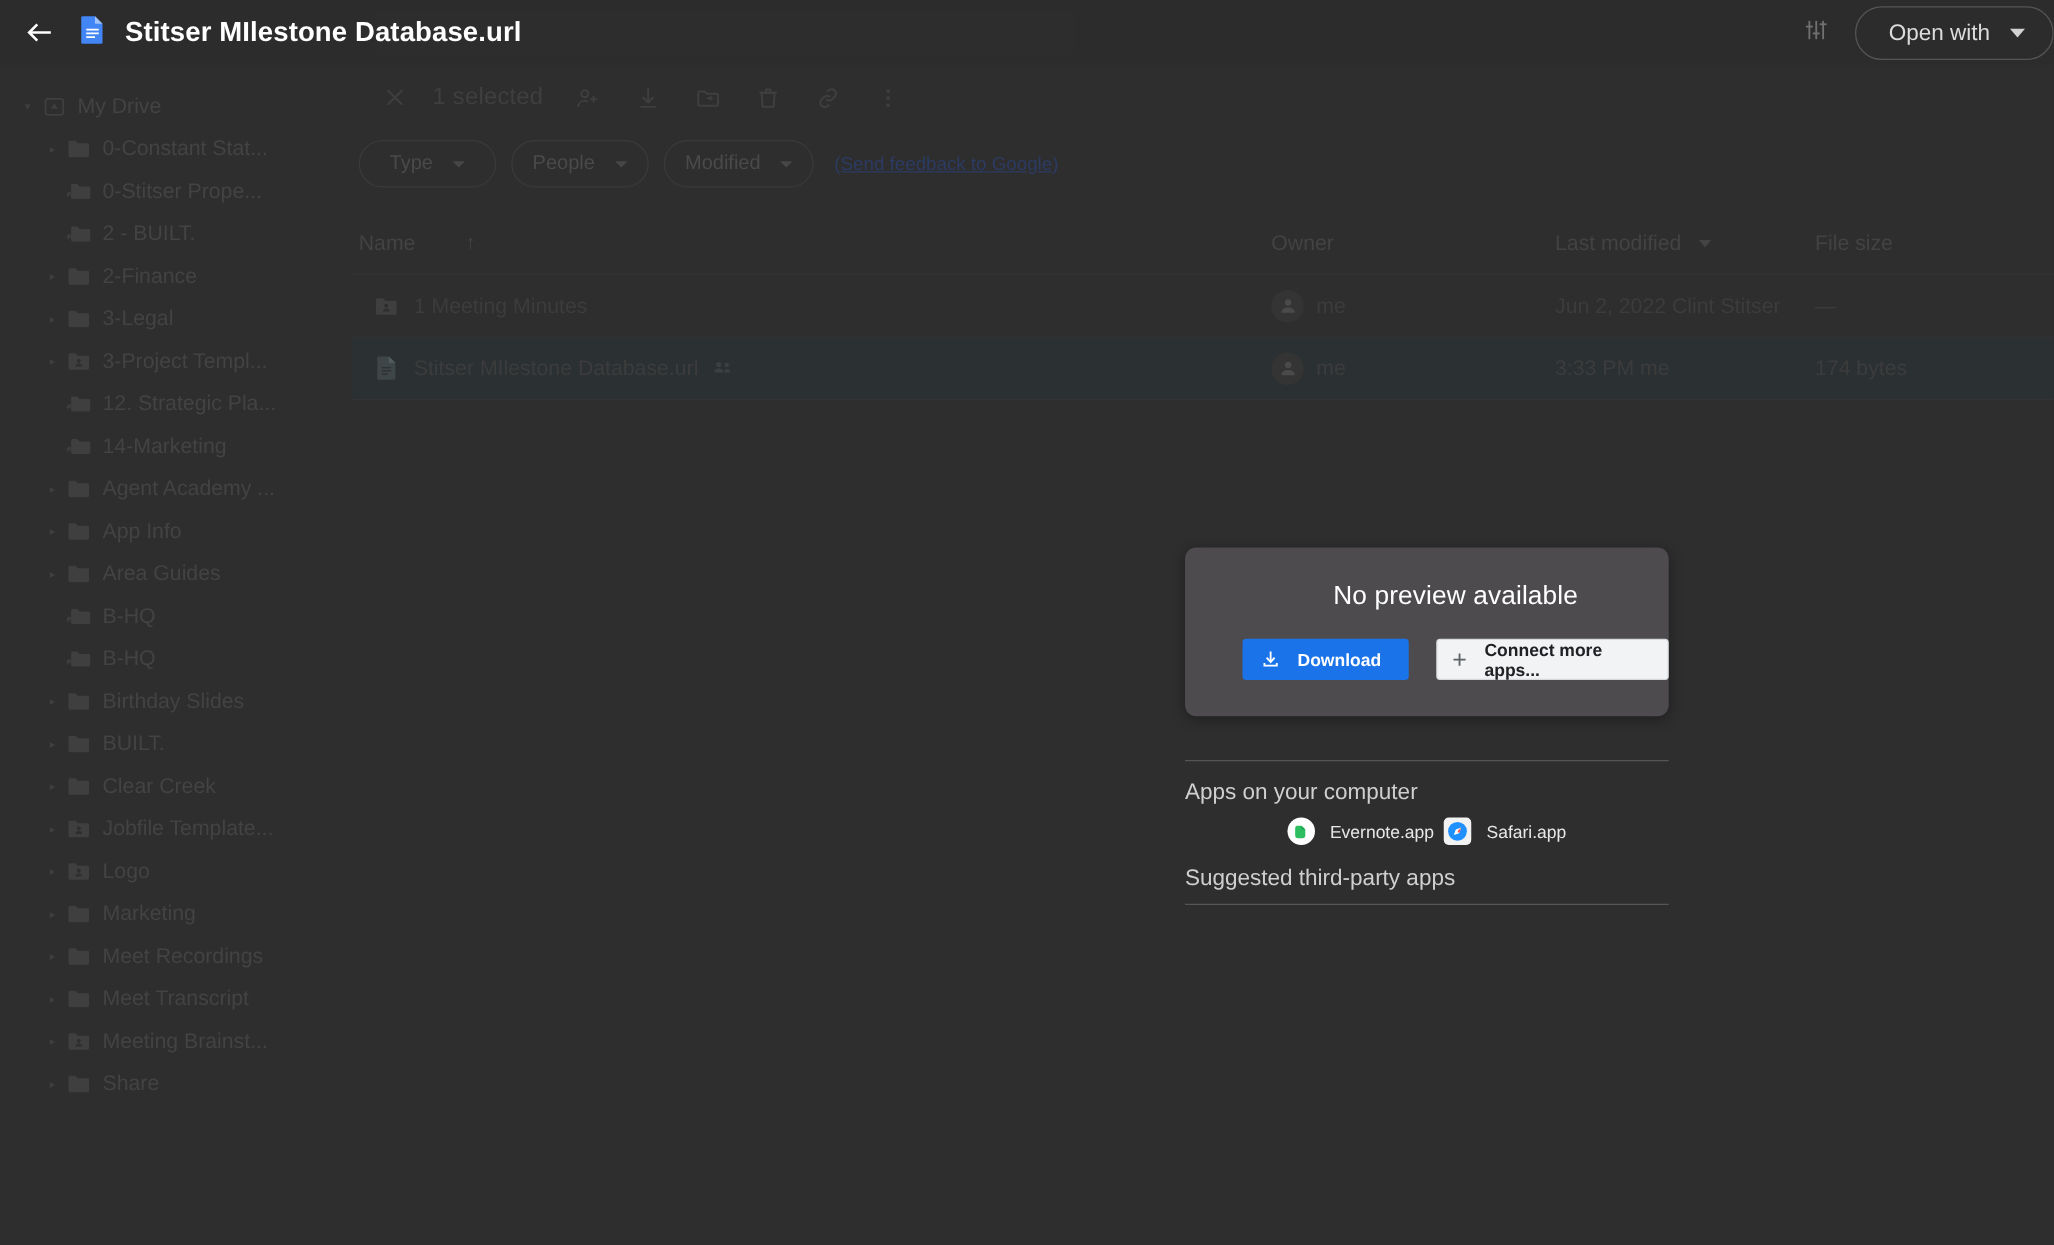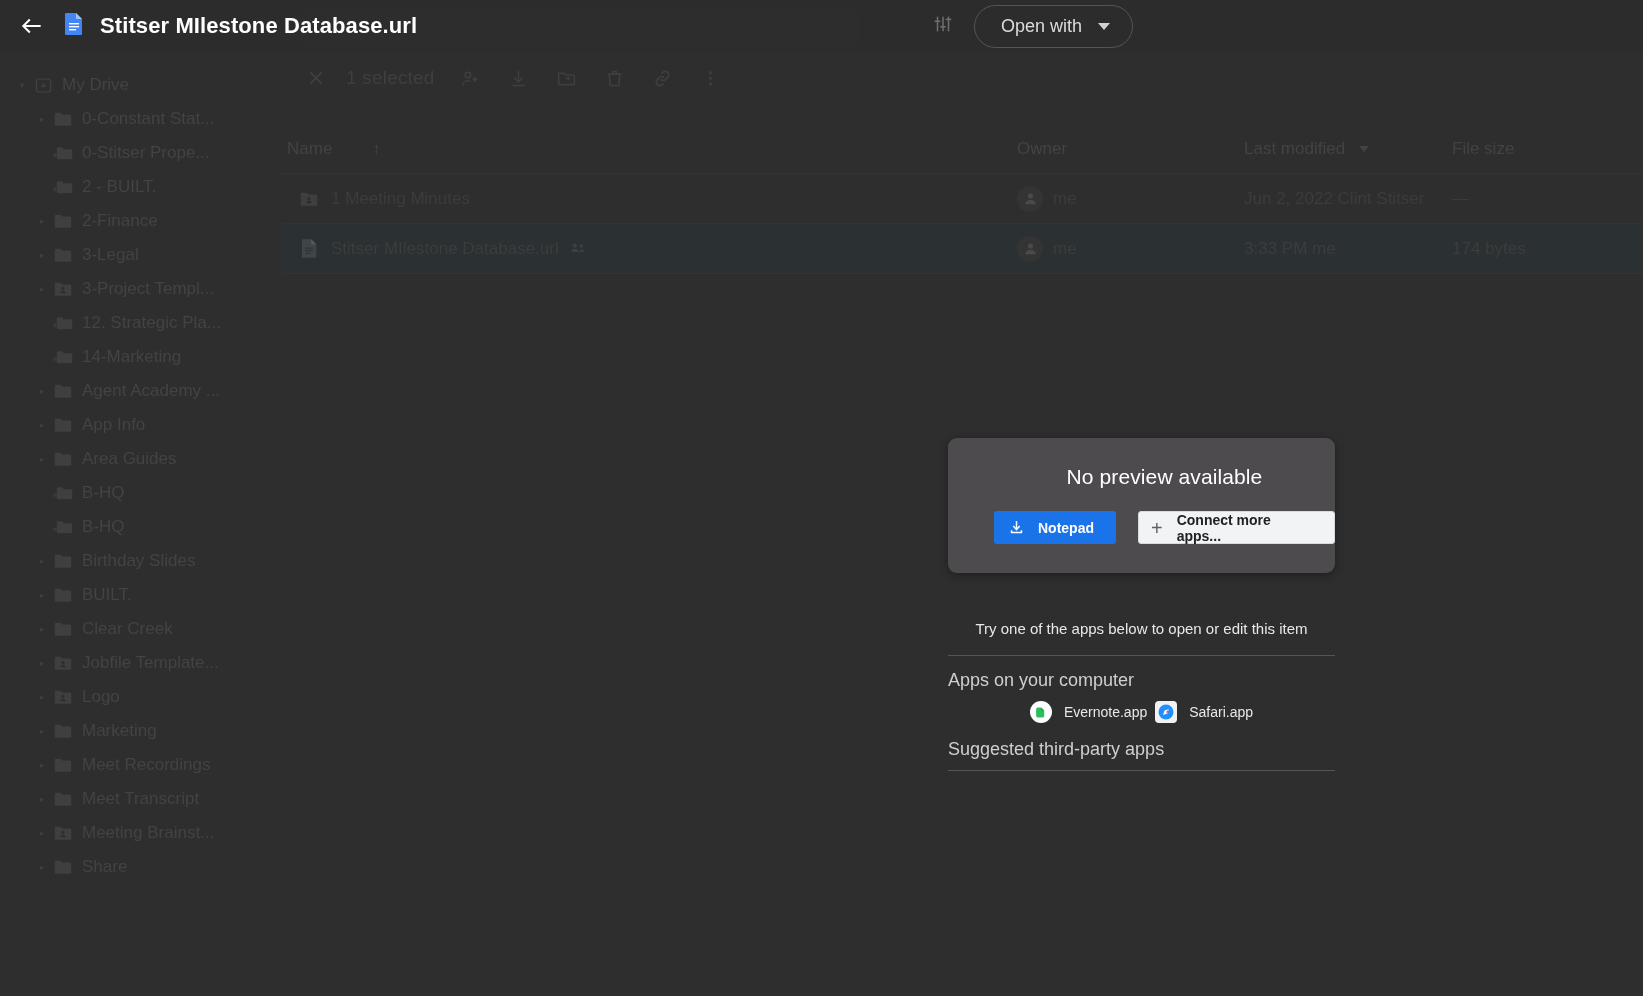--- a/index.html
+++ b/index.html
@@ -141,21 +141,21 @@
     position: absolute; top: 0; left: 0; right: 0; height: 52px;
     background: rgba(44,44,44,0.92);
     display: flex; align-items: center; z-index: 30;
   }
   .back-arrow { margin-left: 18px; width: 28px; height: 28px; display:flex;align-items:center;justify-content:center; }
   .file-type-ico { margin-left: 18px; }
   .viewer-title {
     margin-left: 16px; color: #ffffff; font-size: 22px; font-weight: bold;
     letter-spacing: .1px;
   }
-  .viewer-right { margin-left: auto; display: flex; align-items: center; gap: 20px; padding-right: 510px; }
+  .viewer-right { margin-left: auto; display: flex; align-items: center; gap: 20px; }
   .tune-ico { opacity: .42; }
   .open-with {
     height: 43px; border-radius: 22px; border: 1px solid #555555;
     color: #dcdcdc; font-size: 18px; display: flex; align-items: center;
     gap: 16px; padding: 0 22px 0 26px; background: #2c2c2c;
   }
   .open-with .tri { border-left: 6px solid transparent; border-right: 6px solid transparent; border-top: 7px solid #d2d2d2; }
 </style>
 </head>
 <body>
@@ -467,20 +467,35 @@
       </div>
       <div class="tb-btn">
         <svg width="21" height="21" viewBox="0 0 24 24" fill="#3f3f3f">
           <circle cx="12" cy="5.5" r="1.7"></circle>
             <circle cx="12" cy="12" r="1.7"></circle>
             <circle cx="12" cy="18.5" r="1.7"></circle>
         </svg>
       </div>
     </div>
 
+    <div class="chips">
+      <div class="chip">
+        <span>Type</span>
+        <span class="tri"></span>
+      </div>
+      <div class="chip">
+        <span>People</span>
+        <span class="tri"></span>
+      </div>
+      <div class="chip">
+        <span>Modified</span>
+        <span class="tri"></span>
+      </div>
+      <a class="feedback" href="#">(Send feedback to Google)</a>
+    </div>
 
     <div class="tbl">
       <div class="tbl-head">
         <div class="c-name">
           <span>Name</span>
           <span class="sort-arrow">↑</span>
         </div>
         <div class="c-owner">
           <span>Owner</span>
         </div>
@@ -552,31 +567,30 @@
 
   <div class="preview-card">
     <div class="preview-title">No preview available</div>
     <div class="preview-btns">
       <div class="btn-download">
         <svg width="17" height="17" viewBox="0 0 24 24" fill="none" stroke="#fff" stroke-width="2.1">
           <line x1="12" y1="3" x2="12" y2="14"></line>
             <polyline points="7.5,10 12,15 16.5,10"></polyline>
             <path d="M5 16v3h14v-3"></path>
         </svg>
-        <span>Notepad</span>
+        <span>Download</span>
       </div>
       <div class="btn-connect">
         <span class="plus-sign">+</span>
         <span>Connect more apps...</span>
       </div>
     </div>
   </div>
 
   <div class="apps">
-    <div class="apps-intro">Try one of the apps below to open or edit this item</div>
     <div class="apps-divider"></div>
     <div class="apps-section-label">Apps on your computer</div>
     <div class="apps-row">
       <div class="app-item">
         <span class="app-icon ic-evernote">
           <svg width="15" height="15" viewBox="0 0 24 24">
               <path d="M7 4h6l5 5v8a3 3 0 01-3 3H8a3 3 0 01-3-3V7a3 3 0 012-3z" fill="#2dbe60"></path>
               <path d="M13 4v5h5z" fill="#19a34a"></path>
             </svg>
         </span>

